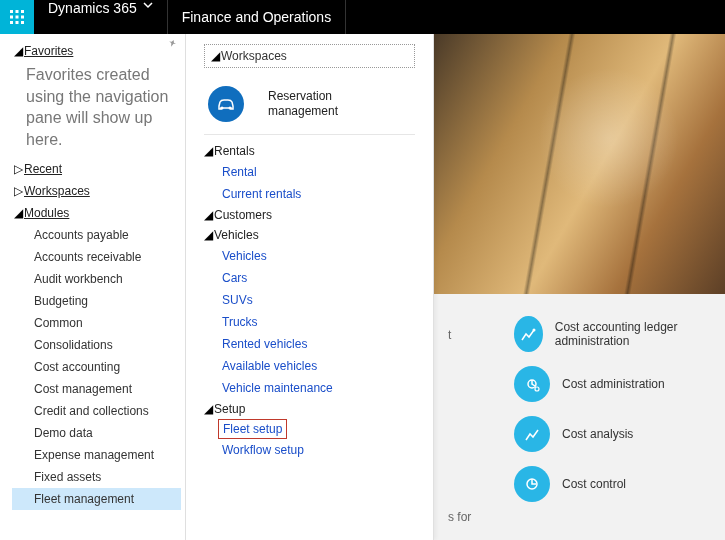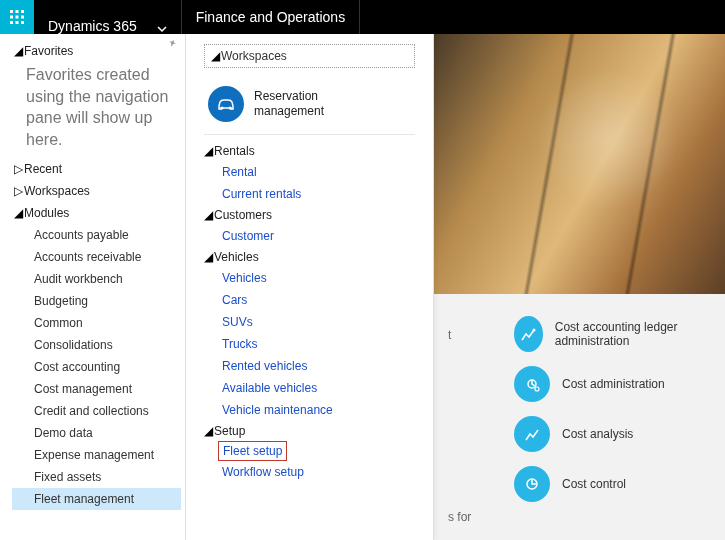--- a/index.html
+++ b/index.html
@@ -1,37 +1,37 @@
 <!DOCTYPE html>
 <html><head>
 <meta charset="utf-8">
 <style>
   * { box-sizing: border-box; margin: 0; padding: 0; font-family: "Segoe UI", Arial, sans-serif; }
   body { width: 725px; height: 540px; overflow: hidden; background: #fff; color: #333; font-size: 12px; }
   .header { height: 34px; background: #000; display: flex; align-items: stretch; }
   .app-launcher { width: 34px; background: #00b4d8; display:flex; align-items:center; justify-content:center; }
   .app-launcher svg { fill:#fff; }
-  .brand { display:flex; align-items:flex-end; color:#fff; padding:0 14px; font-size:14px; border-right:1px solid #333; gap:20px;}
+  .brand { display:flex; align-items:flex-start; color:#fff; padding:0 14px; font-size:14px; border-right:1px solid #333; gap:6px;}
   .brand .chev { display:inline-flex; }
   .product { display:flex; align-items:center; color:#fff; padding:0 14px; font-size:14px; border-right:1px solid #333;}
   .body { display:flex; height: calc(100% - 34px); }
   .left-rail { width: 186px; background:#fff; border-right:1px solid #e0e0e0; padding:6px 4px 0 12px; overflow:hidden; position:relative;}
   .left-rail .pin { position:absolute; top:4px; right:6px; color:#888; }
   .caret { display:inline-block; width:8px; text-align:center; margin-right:2px; color:#000; }
-  .nav-item { padding:4px 2px; font-size:12px; color:#222; cursor:pointer; }
+  .nav-item { padding:4px 2px; font-size:12px; color:#222; cursor:pointer;text-decoration:underline; }
   .nav-heading { font-weight:normal; }
   .nav-help { color:#777; padding:2px 8px 8px 14px; line-height:1.35; font-size:16px; }
   .subitem { padding:4px 0 4px 22px; color:#333; cursor:pointer; }
   .subitem.selected { background:#cde8fb; }
   .flyout { width: 248px; background:#fff; border-right:1px solid #e0e0e0; padding:10px 18px 0 18px; position:relative; z-index:2; box-shadow:2px 0 4px rgba(0,0,0,0.05);}
   .dotted-box { border:1px dotted #999; padding:4px 6px; margin-bottom:10px; display:flex; align-items:center;}
   .section-head { display:flex; align-items:center; padding:3px 0; color:#222; }
   .ws-row { display:flex; align-items:center; gap:10px; padding:8px 0 12px 4px; border-bottom:1px solid #e6e6e6; margin-bottom:6px;}
   .ws-icon { width:36px; height:36px; border-radius:50%; background:#106ebe; display:flex; align-items:center; justify-content:center;}
-  .ws-label { color:#222; line-height:1.25;}
+  .ws-label { color:#222; line-height:1.25;margin-left:14px;}
   .fly-link { color:#1a4ec9; padding:4px 0 4px 18px; cursor:pointer; }
   .fly-link.redbox { border:1.5px solid #c0392b; display:inline-block; margin-left:14px; padding:2px 4px;}
   .right { flex:1; display:flex; flex-direction:column; }
   .hero { height:260px; background:linear-gradient(120deg,#4a3a28 0%, #b58a4c 30%, #e0b97a 55%, #a6723d 75%, #5c3f26 100%); position:relative; overflow:hidden;}
   .hero::after { content:""; position:absolute; inset:0; background:
     radial-gradient(circle at 60% 40%, rgba(255,255,255,0.25), transparent 30%),
     linear-gradient(100deg, transparent 40%, rgba(0,0,0,0.35) 41%, transparent 42%),
     linear-gradient(100deg, transparent 70%, rgba(0,0,0,0.35) 71%, transparent 72%);
   }
   .tiles { background:#f2f2f2; flex:1; padding:16px 10px 10px 10px; display:flex; gap:24px;}
@@ -133,23 +133,20 @@
     </div>
     <div id="rentals-list">
         <div class="fly-link">Rental</div>
         <div class="fly-link">Current rentals</div>
       </div>
 
     <div class="section-head">
       <span class="caret">◢</span>
         <span>Customers</span>
     </div>
-    <div id="customers-list">
-        <div class="fly-link">Customer</div>
-      </div>
 
     <div class="section-head">
       <span class="caret">◢</span>
         <span>Vehicles</span>
     </div>
     <div id="vehicles-list">
         <div class="fly-link">Vehicles</div>
         <div class="fly-link">Cars</div>
         <div class="fly-link">SUVs</div>
         <div class="fly-link">Trucks</div>

